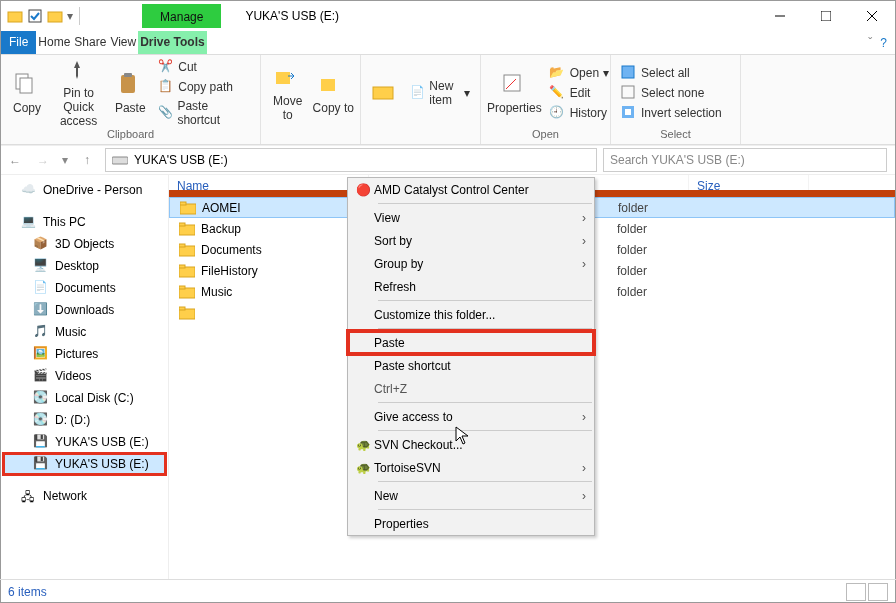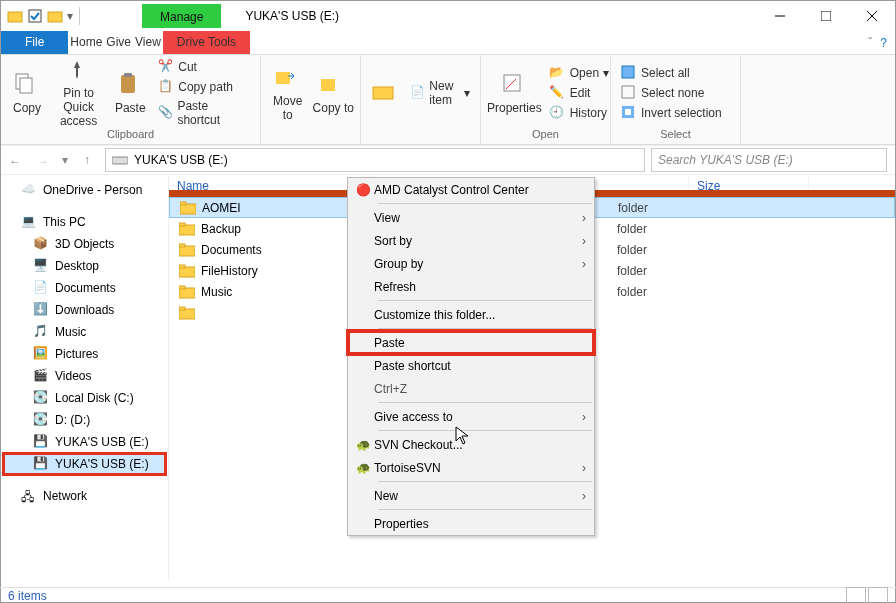--- a/index.html
+++ b/index.html
@@ -9,41 +9,41 @@
 .titlebar { height: 30px; display: flex; align-items: center; }
 .qat { display: flex; align-items: center; gap: 4px; padding: 0 6px; }
 .qat .icon { width: 16px; height: 16px; display: inline-flex; align-items: center; justify-content: center; }
 .title-tab { background: #2ecc40; color: #111; padding: 6px 18px 4px; margin-left: 54px; }
 .title-text { margin-left: 24px; }
 .winctrl { margin-left: auto; display: flex; }
 .winctrl div { width: 46px; height: 30px; display: flex; align-items: center; justify-content: center; }
 
 
 .tabrow { height: 24px; display: flex; align-items: stretch; border-bottom: 1px solid #ddd; }
-.filebtn { background: #1979ca; color: #fff; padding: 4px 24px; }
+.filebtn { background: #1979ca; color: #fff; padding: 4px 8px; }
 .tab { padding: 4px 2px; color: #333; }
-.subtab { background: #ef4444; color: #333; padding: 4px 14px; }
+.subtab { background: #86efac; color: #333; padding: 4px 2px; font-weight: bold; }
 .tabspacer { flex: 1; display: flex; justify-content: flex-end; align-items: center; padding-right: 8px; gap: 8px; color: #555; }
 
 
 .ribbon { height: 90px; background: #fafafa; display: flex; border-bottom: 1px solid #ddd; }
 .group { border-right: 1px solid #e3e3e3; display: flex; flex-direction: column; padding: 2px 6px; }
 .group-body { flex: 1; display: flex; align-items: center; gap: 4px; }
 .group-label { text-align: center; font-size: 11px; color: #666; padding-bottom: 2px; }
 .bigbtn { display: flex; flex-direction: column; align-items: center; justify-content: center; gap: 2px; width: 58px; height: 70px; color: #333; text-align: center; }
 .bigbtn .icon { width: 28px; height: 28px; }
 .smallrows { display: flex; flex-direction: column; gap: 2px; }
 .smallbtn { display: flex; align-items: center; gap: 4px; padding: 1px 4px; color: #333; }
 .smallbtn .icon { width: 16px; height: 16px; }
 
 
 .addr { height: 30px; display: flex; align-items: center; border-top: 1px solid #eee; border-bottom: 1px solid #eee; }
 .navbtn { width: 28px; display: flex; justify-content: center; color: #888; }
 .breadcrumb { flex: 1; border: 1px solid #ccc; height: 24px; margin: 0 6px 0 4px; display: flex; align-items: center; padding: 0 6px; gap: 6px; }
-.search { width: 236px; border: 1px solid #ccc; height: 24px; margin-right: 8px; display: flex; align-items: center; padding: 0 6px; color: #888; font-style: italic; }
+.search { width: 284px; border: 1px solid #ccc; height: 24px; margin-right: 8px; display: flex; align-items: center; padding: 0 6px; color: #888; }
 
 
 .body { display: flex; height: 405px; }
 .tree { width: 168px; border-right: 1px solid #eee; overflow: hidden; padding: 4px 2px; }
 .tree-item { display: flex; align-items: center; gap: 6px; padding: 3px 4px 3px 18px; white-space: nowrap; }
 .tree-item.sel { background: #cde8ff; }
 .tree-item.hl { outline: 3px solid #e3311f; outline-offset: -2px; }
 .tree-item .icon { width: 16px; height: 16px; }
 
 .list { flex: 1; position: relative; }
@@ -58,21 +58,21 @@
 .ctx { position: absolute; left: 178px; top: 2px; width: 248px; background: #f2f2f2; border: 1px solid #b8b8b8; box-shadow: 2px 2px 3px rgba(0,0,0,.2); }
 .ctx .ci { display: flex; align-items: center; height: 23px; padding: 0 8px 0 6px; }
 .ctx .ci .ic { width: 20px; display: flex; justify-content: center; }
 .ctx .ci .lab { flex: 1; }
 .ctx .ci .sc { color: #555; }
 .ctx .ci .chev { color: #555; }
 .ctx .sep { height: 1px; background: #ccc; margin: 2px 2px 2px 30px; }
 .ctx .ci.hl { outline: 4px solid #e3311f; outline-offset: -2px; }
 
 
-.status { position: absolute; bottom: 0; left: 0; right: 0; height: 16px; border-top: 1px solid #ddd; display: flex; align-items: center; padding: 0 8px; color: #285fbd; }
+.status { position: absolute; bottom: 0; left: 0; right: 0; height: 24px; border-top: 1px solid #ddd; display: flex; align-items: center; padding: 0 8px; color: #285fbd; }
 .status .viewbtns { margin-left: auto; display: flex; gap: 2px; }
 .status .viewbtns div { width: 20px; height: 18px; border: 1px solid #bbb; }
 
 svg { display: block; }
 .cursor { position: absolute; left: 455px; top: 426px; }
 </style>
 </head>
 <body>
 
 <div class="titlebar">
@@ -114,21 +114,21 @@
           <line x1="0" y1="0" x2="10" y2="10" stroke="#000"></line>
           <line x1="10" y1="0" x2="0" y2="10" stroke="#000"></line>
         </svg>
       </div>
   </div>
 </div>
 
 <div class="tabrow">
   <div class="filebtn">File</div>
   <div class="tab">Home</div>
-  <div class="tab">Give</div>
+  <div class="tab">Share</div>
   <div class="tab">View</div>
   <div class="subtab">Drive Tools</div>
   <div class="tabspacer">
     <span style="color:#888">ˇ</span>
     <span style="color:#1979ca">?</span>
   </div>
 </div>
 
 <div class="ribbon">
   <div class="group" style="width:260px">

